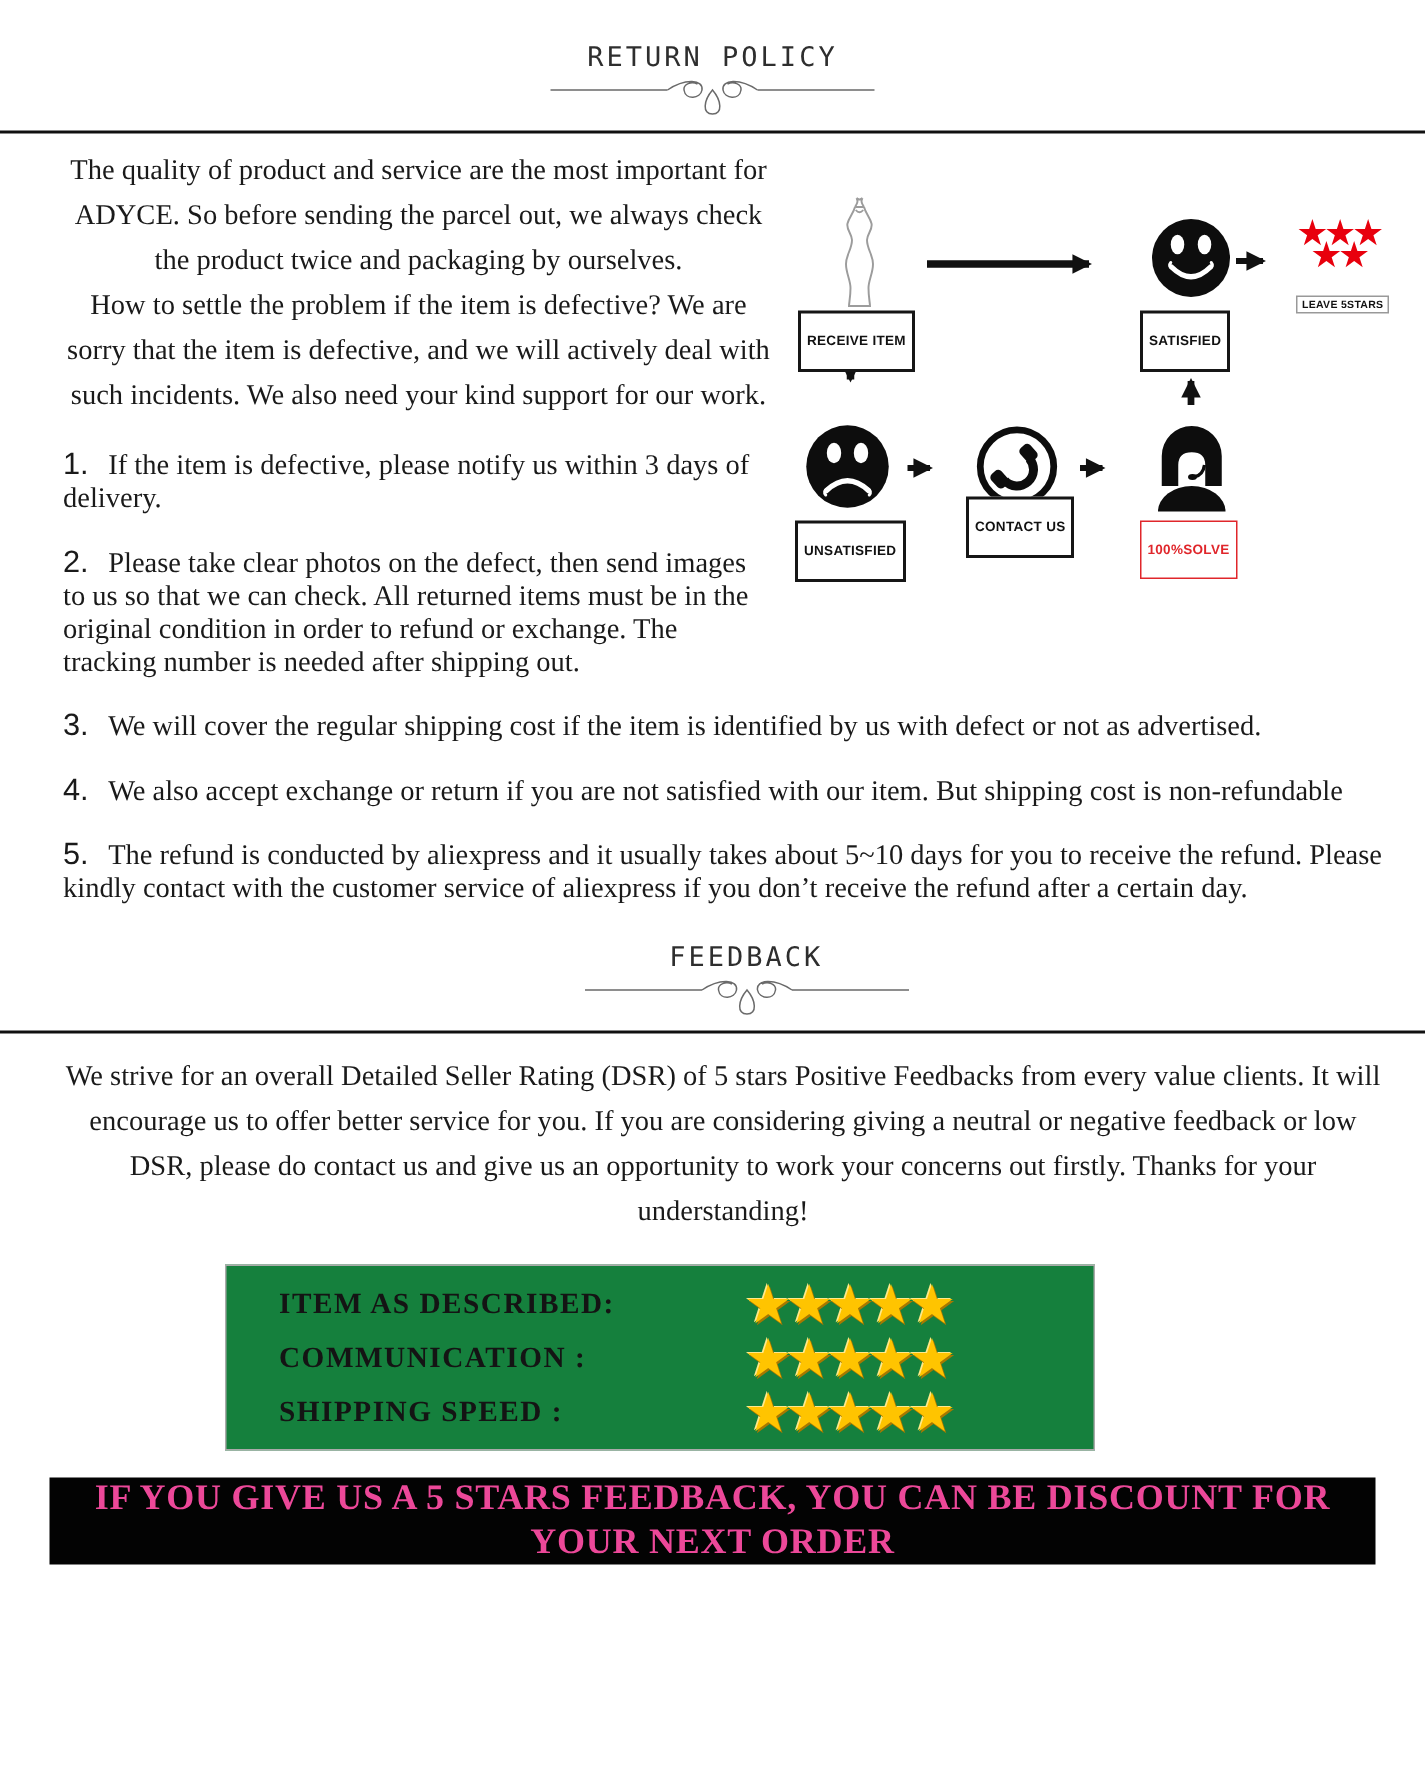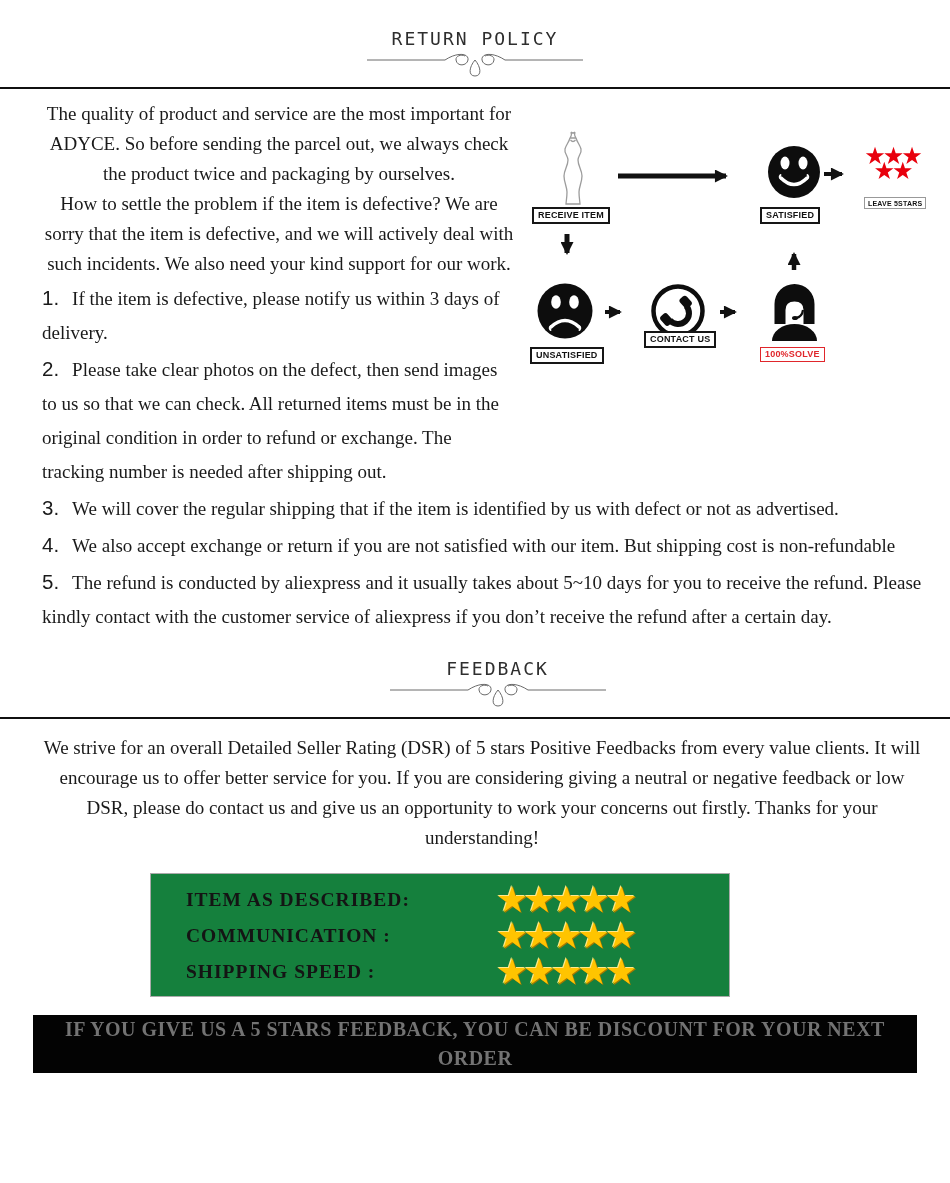--- a/index.html
+++ b/index.html
@@ -7,45 +7,45 @@
         font-family:"Liberation Serif",serif;color:#1a1a1a;}
   .section-header{text-align:center;padding-top:28px;}
   .section-header.second{padding-top:24px;padding-left:45px;}
   .mono-title{margin:0;font-family:"DejaVu Sans Mono",monospace;font-weight:normal;
         font-size:18px;letter-spacing:2px;color:#2e2e2e;}
   .flourish{display:block;margin:1px auto 0;}
   .rule{border:none;border-top:2px solid #101010;margin:9px 0 0;}
   .content{padding:10px 28px 0 42px;}
   .para{margin:0;font-size:19px;line-height:30px;text-align:center;}
   .fb-para{margin:14px 28px 0 42px;}
-  .policy-item{font-size:19px;line-height:34px;margin-top:2px;}
+  .policy-item{font-size:19px;line-height:22px;margin-top:20px;}
   .num{font-family:"Liberation Sans",sans-serif;font-size:20.5px;padding-right:13px;}
   
   .flowchart{float:right;width:398px;height:354px;position:relative;margin:8px 0 4px 8px;}
   .fc-svg{position:absolute;left:0;top:0;}
   .fc-label{position:absolute;background:#fff;border:2px solid #161616;
         font-family:"Liberation Sans",sans-serif;font-weight:bold;font-size:9px;
-        letter-spacing:.2px;padding:2px 4px;white-space:nowrap;color:#111;line-height:1;}
+        letter-spacing:.2px;padding:14px 4px;white-space:nowrap;color:#111;line-height:1;}
   .fc-label.red{color:#e0262b;border:1.5px solid #e0262b;}
   .fc-label.small{font-size:7px;border:1px solid #999;padding:1.5px 3px;}
   .red-stars{position:absolute;left:336;top:40px;left:336px;width:64px;text-align:center;
         color:#e8000d;line-height:19px;}
   .rs-row1{font-size:24px;letter-spacing:-3px;}
   .rs-row2{font-size:24px;letter-spacing:-3px;margin-top:-4px;}
   
   .ratings-box{margin:20px 0 0 150px;width:543px;border:1px solid #aaa;
         padding:8px 0 6px 35px;background:#15803d;}
   .rating-row{display:flex;align-items:center;height:36px;}
   .rating-label{font-weight:bold;font-size:19.5px;letter-spacing:1px;width:310px;color:#141414;}
   .gold-stars{line-height:1;white-space:nowrap;}
   .gold-star{font-size:36px;color:#ffc400;letter-spacing:-5px;
         text-shadow:1px 1px 0 #a87800,-1px -1px 0 #ffe98a;}
   
-  .banner{margin:18px 33px 0;background:#030303;color:#737373;text-align:center;
-        font-weight:bold;font-size:20px;line-height:29px;letter-spacing:.5px;}
+  .banner{margin:18px 33px 0;background:#030303;color:#ec4899;text-align:center;
+        font-weight:bold;font-size:24px;line-height:29px;letter-spacing:.5px;}
 </style>
 </head>
 <body>
 
 <div class="page">
 
   <div class="section-header">
     <h2 class="mono-title">RETURN POLICY</h2>
     <svg class="flourish" width="220" height="28" viewBox="0 0 220 28">
       <g fill="none" stroke="#6a6a6a" stroke-width="1">
@@ -127,21 +127,21 @@
       <div class="fc-label" style="left:6px;top:240px;">UNSATISFIED</div>
       <div class="fc-label" style="left:120px;top:224px;">CONTACT US</div>
       <div class="fc-label red" style="left:236px;top:240px;">100%SOLVE</div>
     </div>
 
     <p class="para">The quality of product and service are the most important for ADYCE. So before sending the parcel out, we always check the product twice and packaging by ourselves.</p>
     <p class="para">How to settle the problem if the item is defective? We are sorry that the item is defective, and we will actively deal with such incidents. We also need your kind support for our work.</p>
 
     <div class="policy-item"><span class="num">1.</span><span>If the item is defective, please notify us within 3 days of delivery.</span></div>
     <div class="policy-item"><span class="num">2.</span><span>Please take clear photos on the defect, then send images to us so that we can check. All returned items must be in the original condition in order to refund or exchange. The tracking number is needed after shipping out.</span></div>
-    <div class="policy-item"><span class="num">3.</span><span>We will cover the regular shipping that if the item is identified by us with defect or not as advertised.</span></div>
+    <div class="policy-item"><span class="num">3.</span><span>We will cover the regular shipping cost if the item is identified by us with defect or not as advertised.</span></div>
     <div class="policy-item"><span class="num">4.</span><span>We also accept exchange or return if you are not satisfied with our item. But shipping cost is non-refundable</span></div>
     <div class="policy-item"><span class="num">5.</span><span>The refund is conducted by aliexpress and it usually takes about 5~10 days for you to receive the refund. Please kindly contact with the customer service of aliexpress if you don’t receive the refund after a certain day.</span></div>
   </div>
 
   <div class="section-header second">
     <h2 class="mono-title">FEEDBACK</h2>
     <svg class="flourish" width="220" height="28" viewBox="0 0 220 28">
       <g fill="none" stroke="#6a6a6a" stroke-width="1">
         <path d="M2 10 H80 M140 10 H218"></path>
         <path d="M80 10 C92 2 104 3 103 10 C102 16 92 17 91 10 C90.5 6 96 4 100 6"></path>

